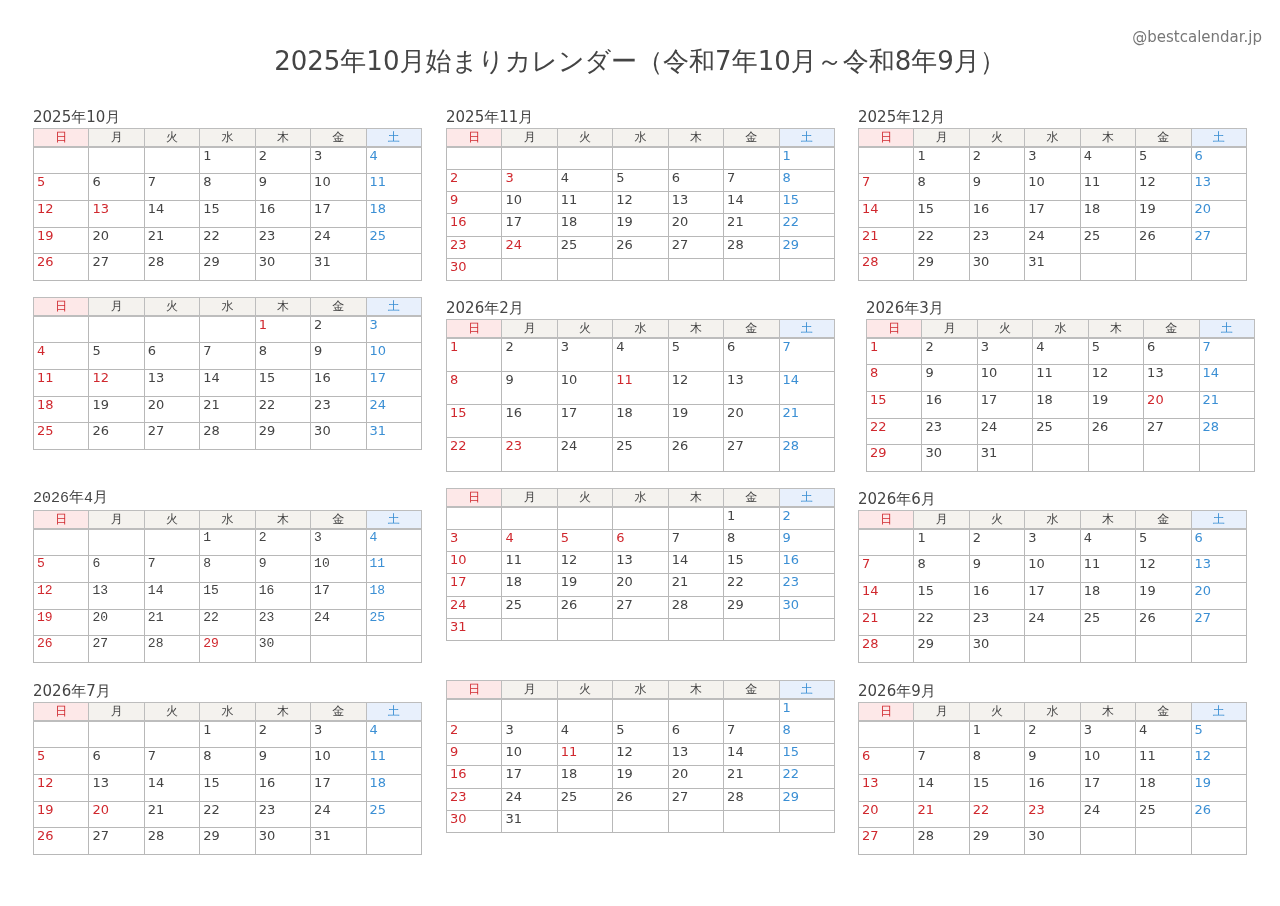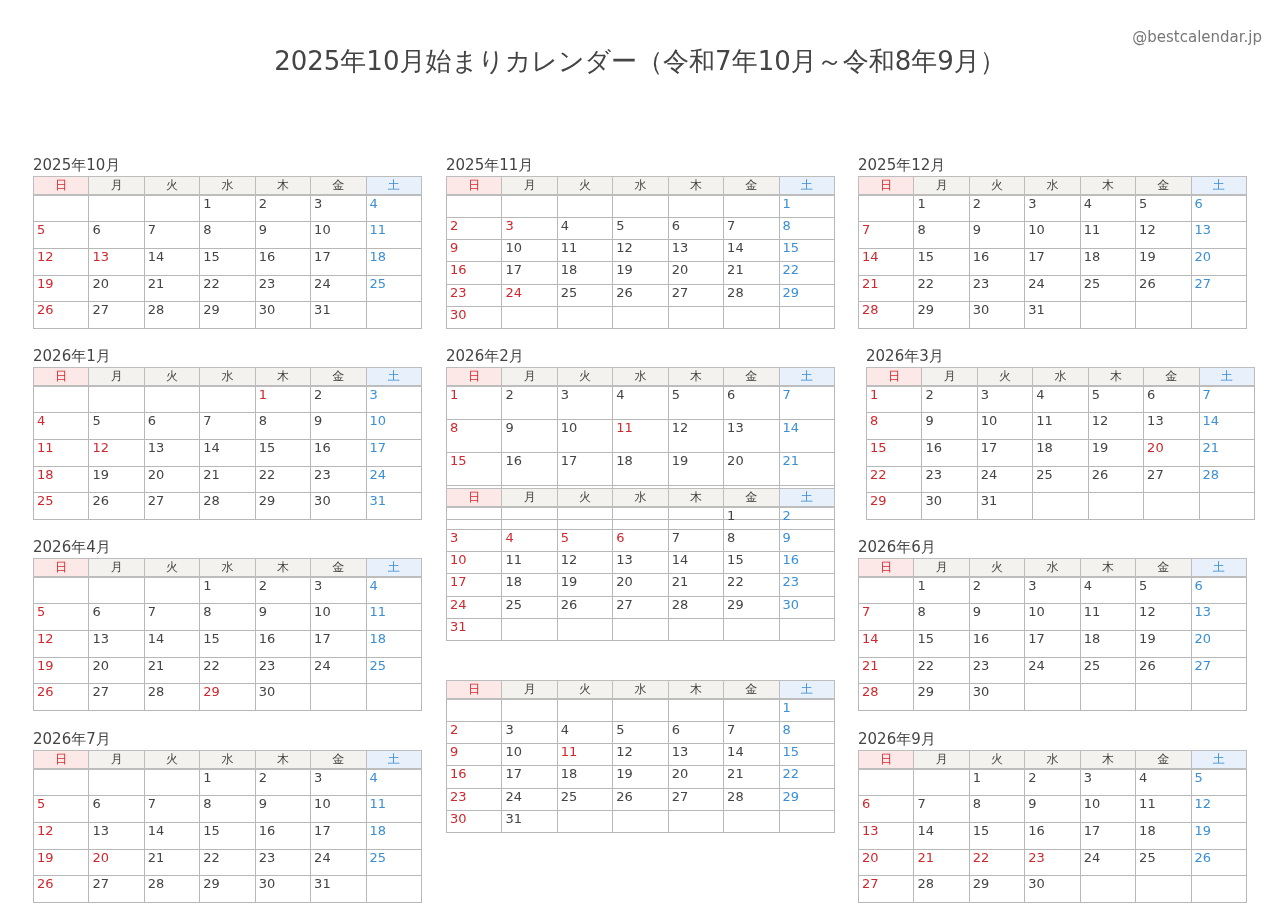--- a/index.html
+++ b/index.html
@@ -1,20 +1,20 @@
 <!DOCTYPE html>
 <html><head>
 <meta charset="utf-8">
 <style>
   html, body { margin:0; padding:0; background:#fff; }
   body { width:1280px; height:906px; position:relative; font-family:"DejaVu Sans", "Liberation Sans", sans-serif; color:#444; overflow:hidden; }
   .title { position:absolute; top:44px; left:0; width:1280px; text-align:center; font-size:26px; color:#444; letter-spacing:0px; }
   .credit { position:absolute; top:28px; right:18px; font-size:15px; color:#777; }
   .month { position:absolute; width:389px; }
-  .month-label { font-size:15px; color:#444; height:22px; line-height:22px;margin-top:48px; }
+  .month-label { font-size:15px; color:#444; height:22px; line-height:22px; }
   table.cal { width:389px; border-collapse:collapse; table-layout:fixed; }
   table.cal th { height:17px; font-size:12px; font-weight:normal; background:#f4f2ee; color:#444; border:1px solid #bdbdbd; border-bottom:2px solid #bdbdbd; padding:0; text-align:center; }
   table.cal th.sun { background:#fde8e8; color:#d0282e; }
   table.cal th.sat { background:#e8f0fc; color:#3b8fd4; }
   table.cal td { border:1px solid #b8b8b8; font-size:13px; color:#444; vertical-align:top; padding:0 0 0 3px; line-height:15px; }
   table.cal td.sun, table.cal td.hol { color:#d0282e; }
   table.cal td.sat { color:#3b8fd4; }
   table.cal tbody { height:133px; }
 </style>
 </head>
@@ -215,21 +215,20 @@
             <td class="">30</td>
             <td class="">31</td>
             <td></td>
             <td></td>
             <td></td>
           </tr>
         </tbody>
       </table>
     </div>
     <div class="month" style="left: 33px; top: 297px;">
-      <div class="month-label">2026年1月</div>
       <table class="cal">
         <thead>
           <tr>
             <th class="sun">日</th>
             <th>月</th>
             <th>火</th>
             <th>水</th>
             <th>木</th>
             <th>金</th>
             <th class="sat">土</th>
@@ -394,21 +393,21 @@
             <td class="">30</td>
             <td class="">31</td>
             <td></td>
             <td></td>
             <td></td>
             <td></td>
           </tr>
         </tbody>
       </table>
     </div>
-    <div class="month" style="left: 33px; top: 488px;">
+    <div class="month" style="left: 33px; top: 488px; font-family: Liberation Mono, monospace;">
       <div class="month-label">2026年4月</div>
       <table class="cal">
         <thead>
           <tr>
             <th class="sun">日</th>
             <th>月</th>
             <th>火</th>
             <th>水</th>
             <th>木</th>
             <th>金</th>

